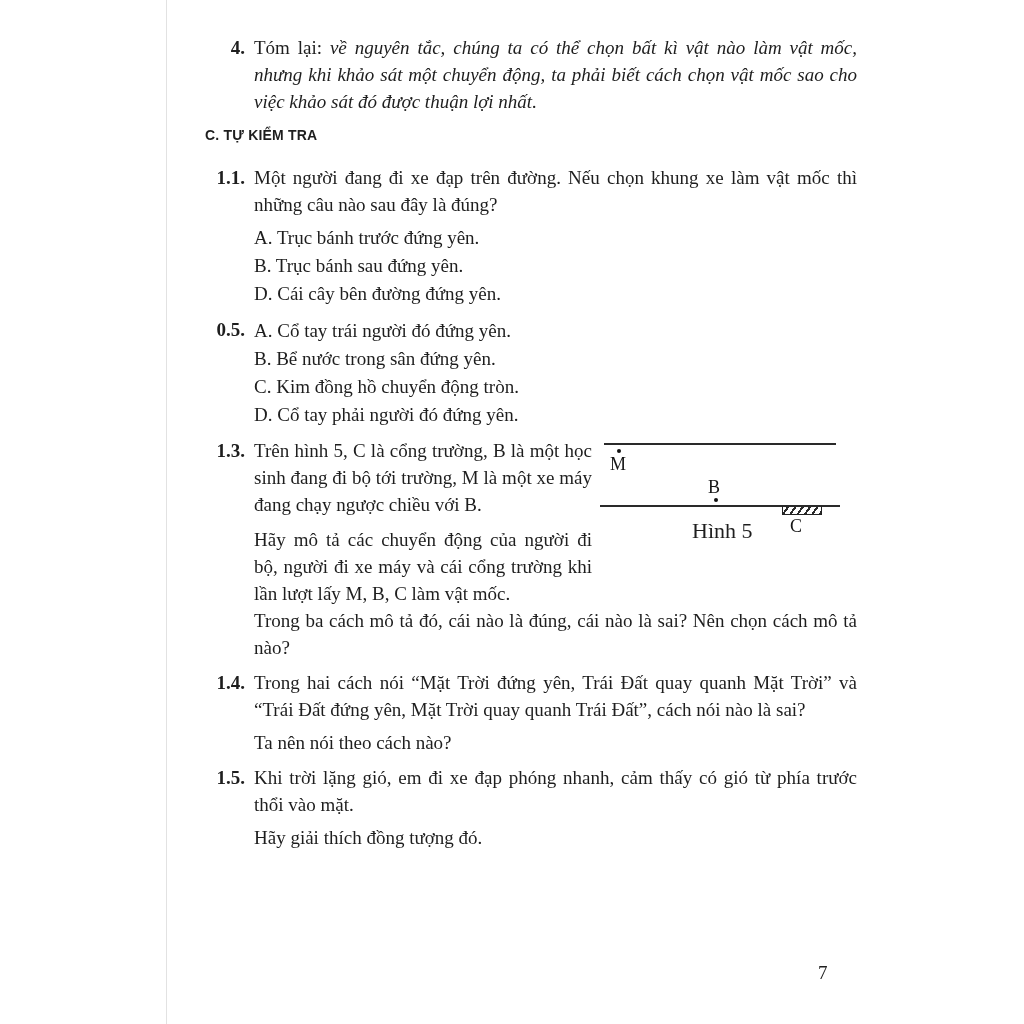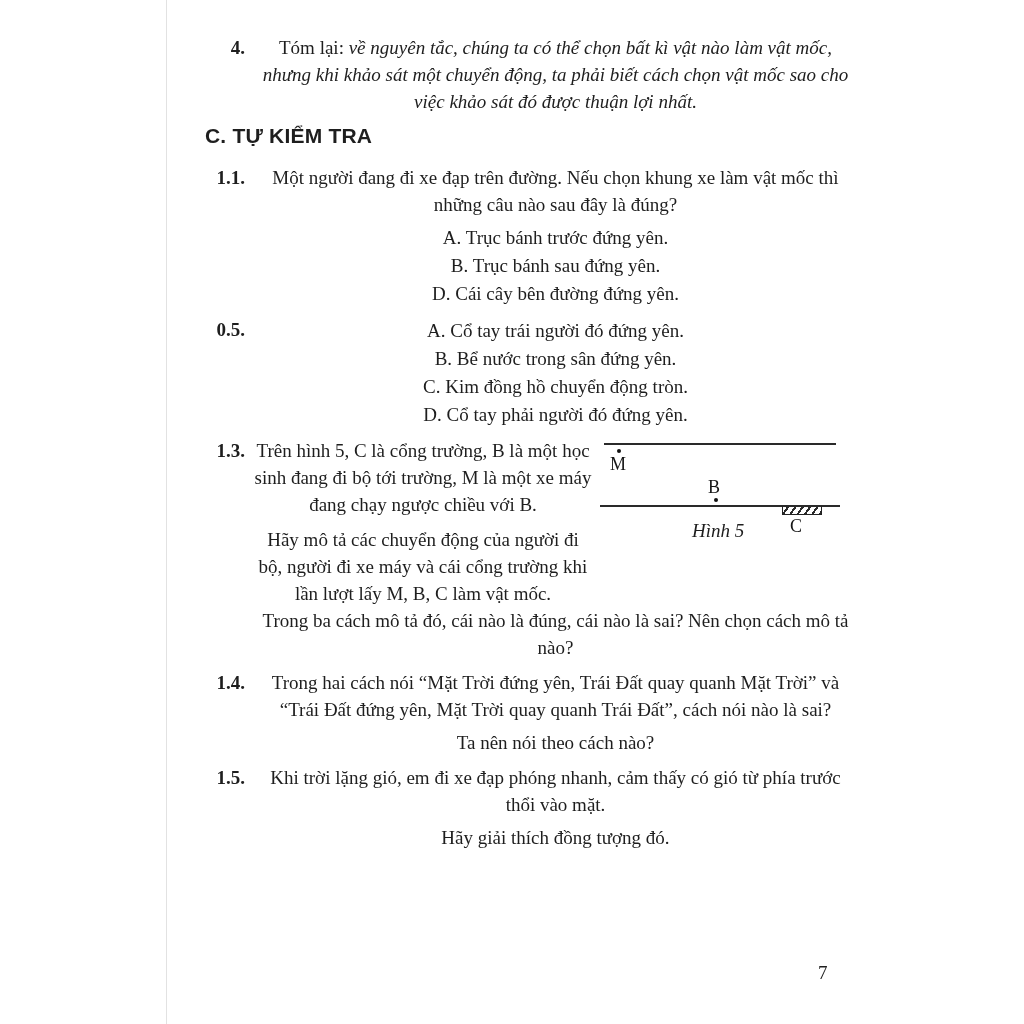--- a/index.html
+++ b/index.html
@@ -41,31 +41,31 @@
     font-size: 19px;
     line-height: 27px;
   }
   .itext {
     margin-left: 9px;
     flex: 1;
     font-size: 19px;
     line-height: 27px;
     text-align: justify;
   }
-  .itext p { margin: 0 0 6px; text-align: center; }
+  .itext p { margin: 0 0 6px; }
   .itext p:last-child { margin-bottom: 0; }
   .opt {
     margin: 1px 0 !important;
     text-align: left;
   }
   .emph { font-style: italic; }
   .section-header {
     font-family: "Liberation Sans", "DejaVu Sans", sans-serif;
     font-weight: bold;
-    font-size: 21px;
+    font-size: 14px;
     line-height: 25px;
     margin: 6px 0 16px;
     letter-spacing: 0.2px;
   }
   
   .q13-row { display: flex; }
   .q13-left { flex: 0 0 338px; }
   .q13-left p { margin: 0 0 8px; }
   .q13-left p:last-child { margin-bottom: 0; }
   .fig {
@@ -106,22 +106,21 @@
     border-top: none;
     background: repeating-linear-gradient(
       -55deg,
       #2a2a2a 0px, #2a2a2a 2px,
       transparent 2px, transparent 6px
     );
   }
   .fig-caption {
     position: absolute;
     left: 92px; top: 84px;
-    font-style: italic;
-    font-size: 19px;
+    font-size: 22px;
   }
   .page-num {
     position: absolute;
     left: 818px;
     top: 962px;
     font-size: 19px;
   }
 </style>
 </head>
 <body>

